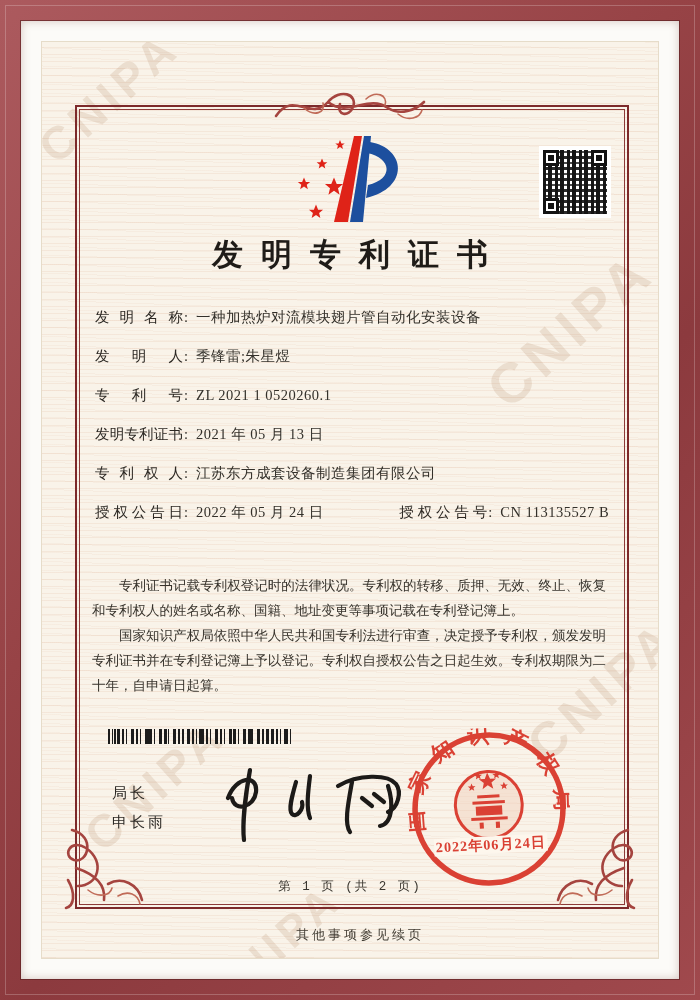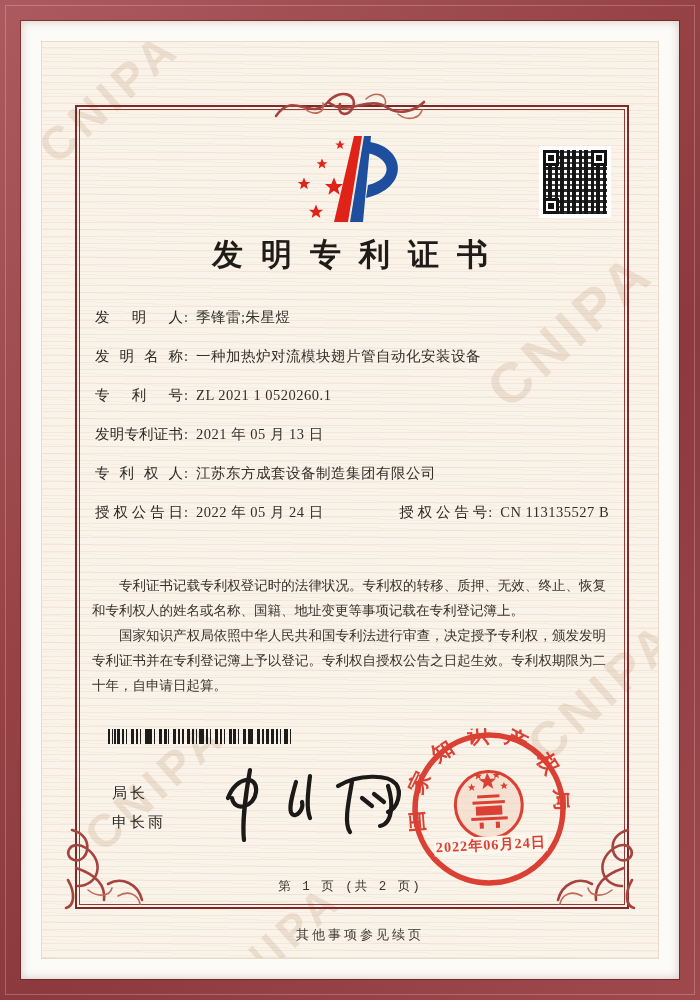--- a/index.html
+++ b/index.html
@@ -115,24 +115,24 @@
         <div class="finder f-tl"></div>
         <div class="finder f-tr"></div>
         <div class="finder f-bl"></div>
       </div>
     </div>
 
     <div class="title">发明专利证书</div>
 
     <div class="fields">
       <div class="frow">
+        <span class="flabel">发明名称</span><span class="colon">:</span><span class="fvalue">一种加热炉对流模块翅片管自动化安装设备</span>
+      </div>
+      <div class="frow">
         <span class="flabel">发明人</span><span class="colon">:</span><span class="fvalue">季锋雷;朱星煜</span>
-      </div>
-      <div class="frow">
-        <span class="flabel">发明名称</span><span class="colon">:</span><span class="fvalue">一种加热炉对流模块翅片管自动化安装设备</span>
       </div>
       <div class="frow">
         <span class="flabel">专利号</span><span class="colon">:</span><span class="fvalue">ZL 2021 1 0520260.1</span>
       </div>
       <div class="frow">
         <span class="flabel">发明专利证书</span><span class="colon">:</span><span class="fvalue">2021 年 05 月 13 日</span>
       </div>
       <div class="frow">
         <span class="flabel">专利权人</span><span class="colon">:</span><span class="fvalue">江苏东方成套设备制造集团有限公司</span>
       </div>

